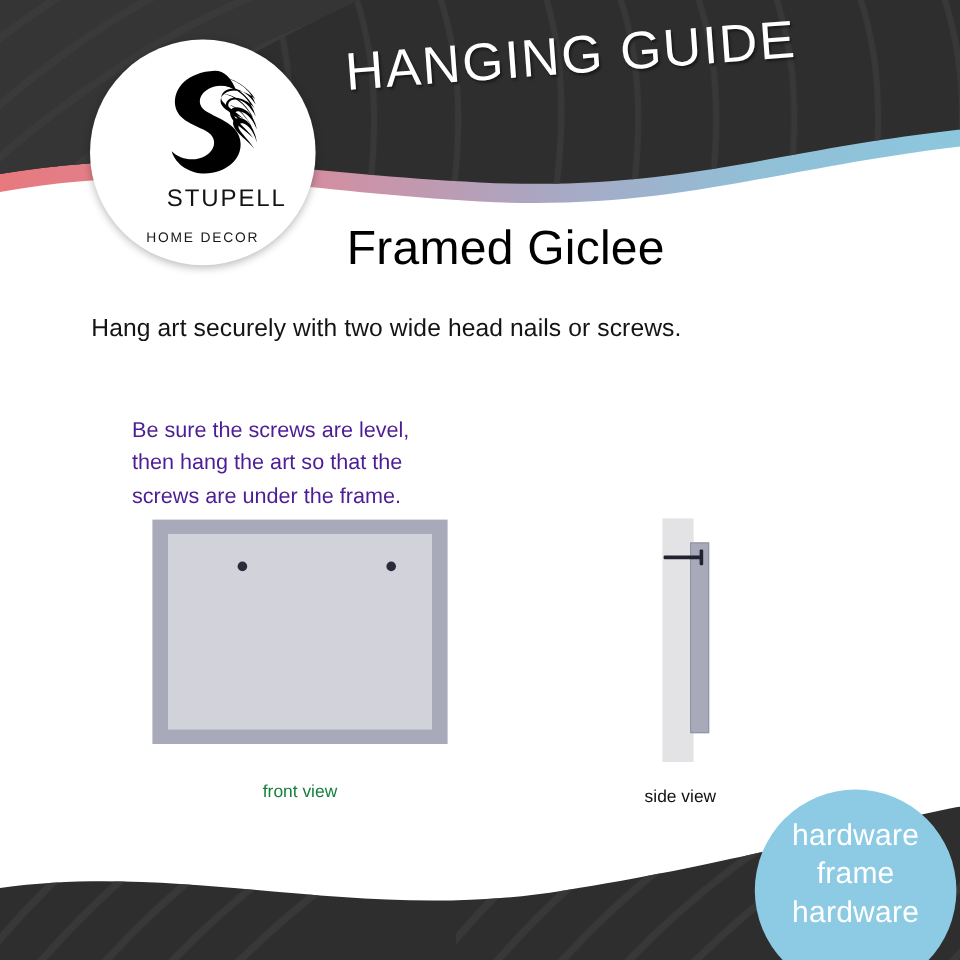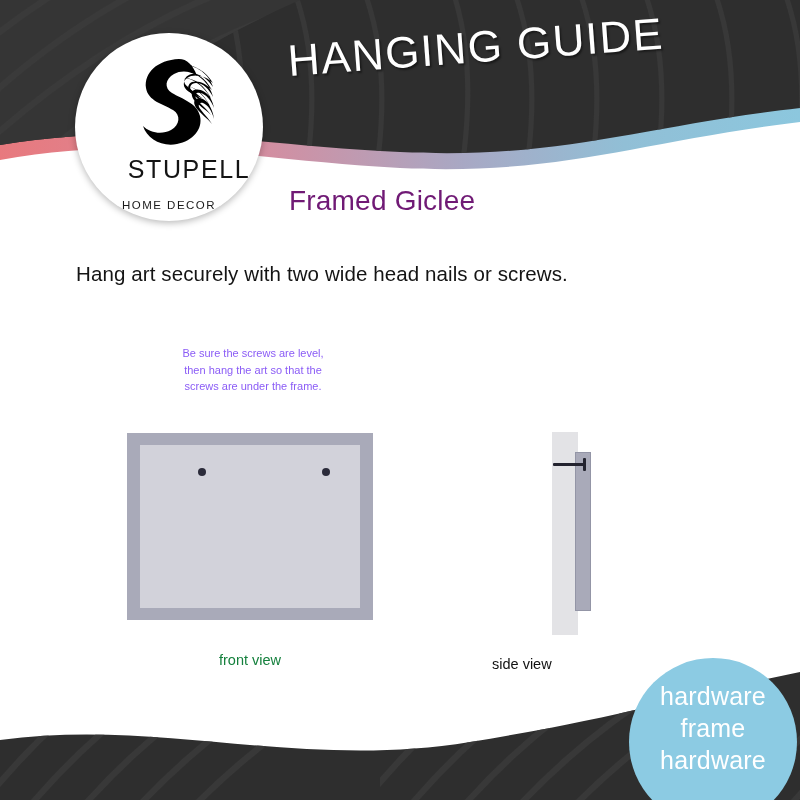--- a/index.html
+++ b/index.html
@@ -46,21 +46,21 @@
     flex-direction: column;
     align-items: center;
   }
   #logo-mark {
     margin-top: 20px;
     width: 104px;
     height: 100px;
   }
   #logo-name {
     font-family: "Liberation Sans", sans-serif;
-    font-size: 25px;
+    font-size: 20px;
     letter-spacing: 1.6px;
     color: #141414;
     margin-top: 2px;
     font-weight: 400;
     margin-left: 40px;
   }
   #logo-sub {
     font-family: "Liberation Sans", sans-serif;
     font-size: 11.5px;
     letter-spacing: 1.5px;
@@ -85,23 +85,23 @@
     white-space: nowrap;
     z-index: 5;
   }
 
   
   #product-name {
     position: absolute;
     left: 289px;
     top: 185px;
     font-family: "Liberation Sans", sans-serif;
-    font-size: 28px;
+    font-size: 40px;
     font-weight: 400;
-    color: #701a75;
+    color: #000000;
     letter-spacing: 0.2px;
     white-space: nowrap;
   }
 
   
   #lede {
     position: absolute;
     left: 0;
     top: 262px;
     width: 644px;
@@ -109,24 +109,23 @@
     font-family: "Liberation Sans", sans-serif;
     font-size: 20.5px;
     color: #141414;
     letter-spacing: 0.1px;
   }
 
   
   .caption {
     position: absolute;
     font-family: "Liberation Sans", sans-serif;
-    font-size: 11px;
+    font-size: 18px;
     line-height: 1.52;
-    color: #8b5cf6;
-    text-align: center;
+    color: #4c1d95;
     white-space: pre-line;
   }
   #caption-front { left: 110px; top: 345px; width: 286px; }
   #caption-side  { left: 455px; top: 352px; width: 240px; }
 
   
   #front-view { position: absolute; left: 127px; top: 433px; }
   #front-frame {
     position: relative;
     width: 246px;
@@ -198,20 +197,21 @@
     width: 3px;
     height: 13px;
     background: #23232f;
     border-radius: 1px;
   }
   #label-side {
     position: absolute;
     left: 492px;
     top: 656px;
     width: 150px;
+    text-align: center;
     font-family: "Liberation Sans", sans-serif;
     font-size: 14.5px;
     color: #111111;
   }
 
   
   #hardware-badge {
     position: absolute;
     left: 629px;
     top: 658px;

